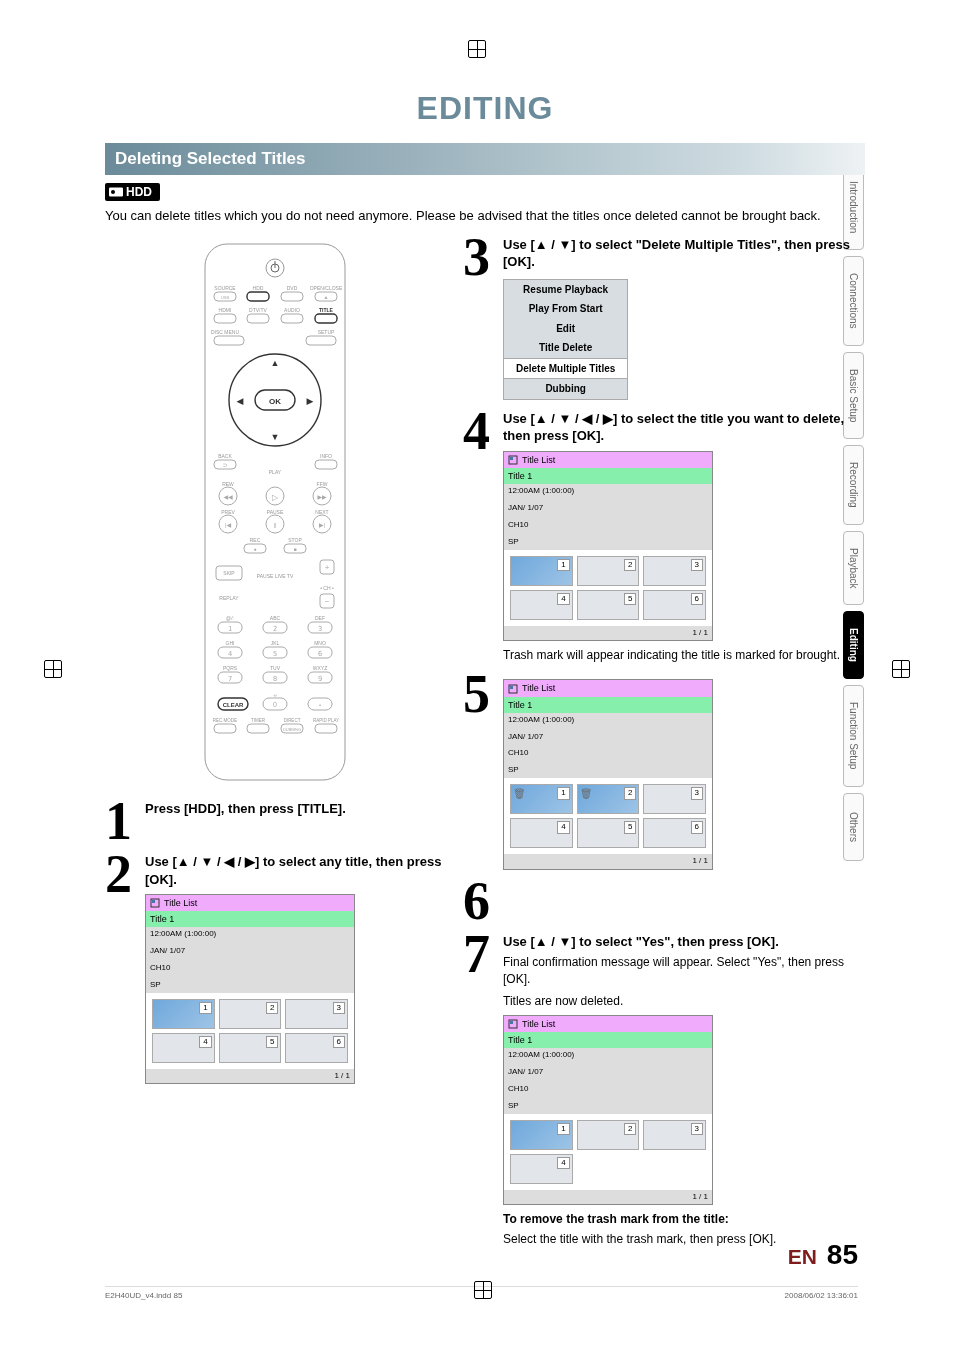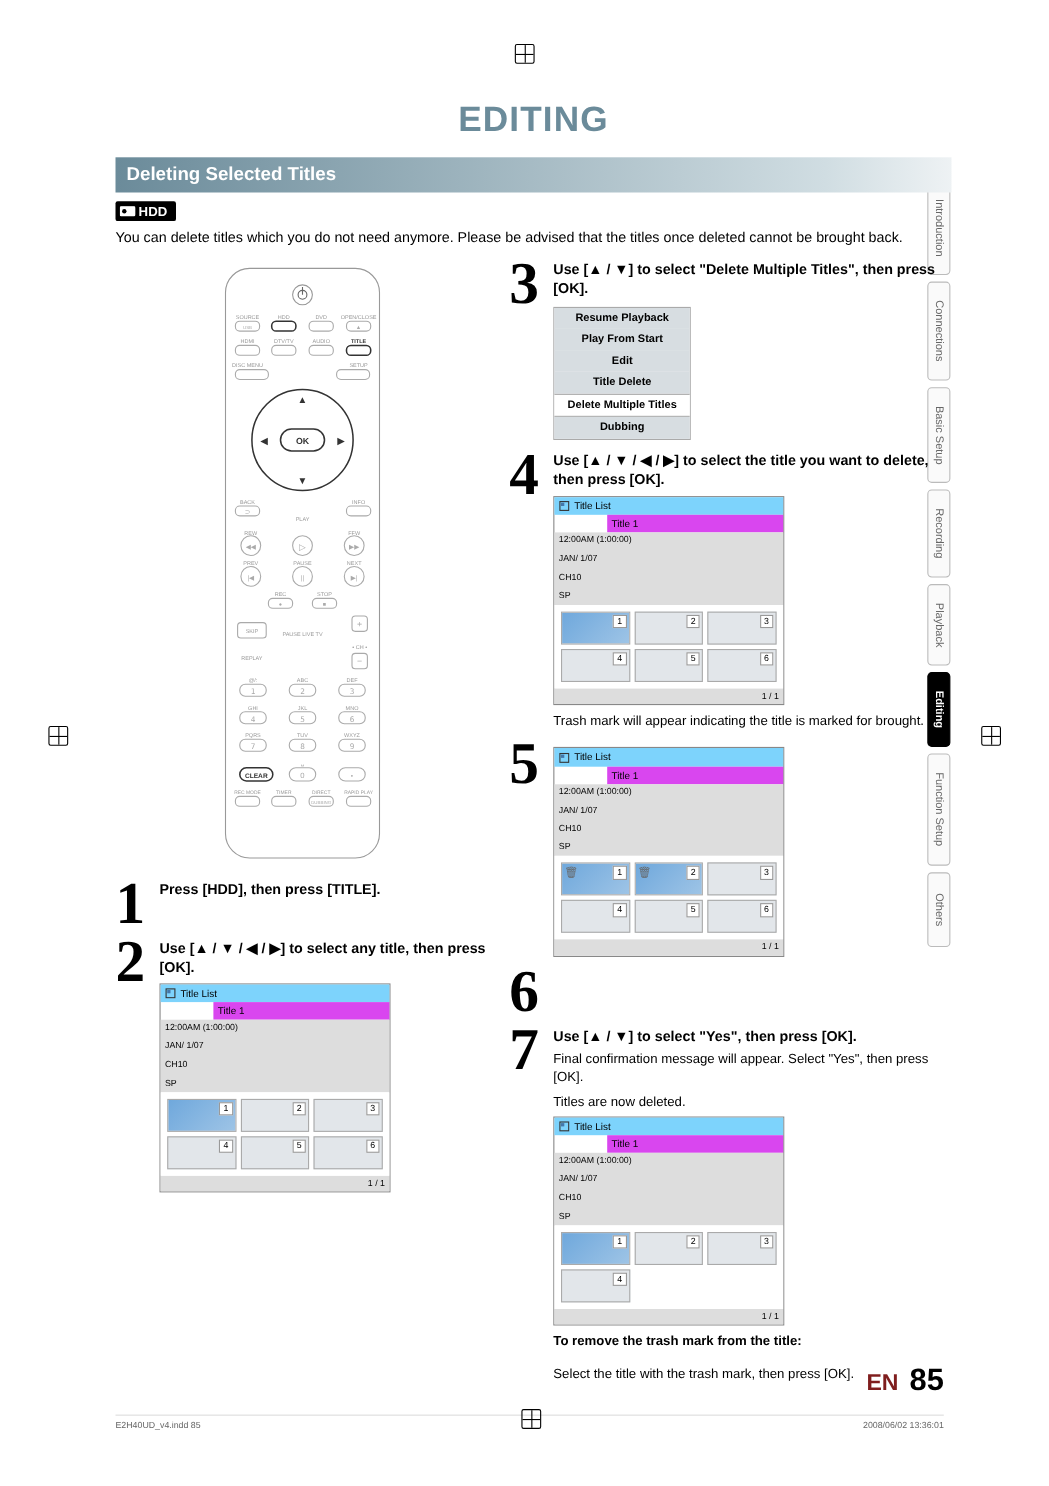--- a/index.html
+++ b/index.html
@@ -21,44 +21,44 @@
   .columns { display: flex; gap: 18px; }
   .col-left { width: 340px; }
   .col-right { width: 390px; }
   .remote { width: 150px; margin: 6px auto 18px auto; background: #fff; }
   .remote svg { display:block; margin: 0 auto; }
   .step { display:flex; gap:6px; margin-bottom:10px; }
   .step-num { font-size: 54px; font-weight: 900; line-height: 0.8; min-width: 34px; color:#000; font-family: Georgia, serif;}
   .step-body { flex:1; font-size:13px; line-height:1.35; }
   .step-title { font-weight:700; margin-bottom:4px; }
   .title-list { border:1px solid #888; background:#fff; width:210px; margin-top:6px; font-size:9px; }
-  .title-list-header { background:#7dd3fc; display:flex; align-items:center; padding:2px 4px; gap:4px;}
+  .title-list-header { background:#f0abfc; display:flex; align-items:center; padding:2px 4px; gap:4px;}
   .title-list-header svg { flex:none; }
-  .title-list-sub { background:#d946ef; padding:2px 4px;margin-left:48px; }
+  .title-list-sub { background:#86efac; padding:2px 4px; }
   .title-list-meta { background:#ddd; padding:2px 4px; display:flex; gap:6px; font-size:8px;flex-direction:column; }
   .title-list-grid { display:grid; grid-template-columns:repeat(3,1fr); gap:4px; padding:6px; background:#fff;}
   .thumb { background:#e2e6ea; border:1px solid #aaa; height:30px; position:relative; }
   .thumb.sel { background: linear-gradient(135deg,#6fa8dc,#9ec4e6); }
   .thumb .num { position:absolute; right:2px; top:2px; background:#fff; border:1px solid #999; font-size:8px; padding:0 3px;}
   .thumb .trash { position:absolute; left:2px; top:2px; font-size:10px; color:#666;}
   .title-list-footer { background:#ddd; padding:2px 4px; text-align:right; font-size:8px;}
   .menu-box { border:1px solid #aaa; display:inline-block; font-size:10px; font-weight:700; margin-top:4px;}
   .menu-box div { padding:3px 12px; text-align:center; background:#d7dde1; }
   .menu-box div.sel { background:#fff; border-top:1px solid #aaa; border-bottom:1px solid #aaa; }
   .small-note { font-size:12px; margin-top:6px; }
   .page-footer { position:absolute; bottom:80px; right:96px; display:flex; align-items:baseline; gap:10px;}
   .page-footer .lang { font-size:21px; font-weight:800; color:#7f1d1d;}
   .page-footer .pnum { font-size:28px; font-weight:800; color:#000;}
   .foot-meta { position:absolute; bottom:51px; left:105px; right:96px; display:flex; justify-content:space-between; font-size:8px; color:#666; border-top:1px solid #ddd; padding-top:4px;}
   
   .tabs { position:absolute; right: 90px; top: 164px; display:flex; flex-direction:column; gap:6px;}
   .tab { writing-mode: vertical-rl; font-size:10px; padding:16px 4px; border:1px solid #bbb; border-radius:4px; color:#666; background:#fafafa; min-height:68px; text-align:center;}
   .tab.active { background:#000; color:#fff; font-weight:700; border-color:#000;}
   .subnote { font-weight:700; font-size:12px; margin-top:6px; }
-  .subnote-body { font-size:12px; margin-top:13px;}
+  .subnote-body { font-size:12px; margin-top:3px;}
 </style>
 </head>
 <body>
 
 <div class="page">
   <span class="crosshair-top"><span class="crop-mark" style="position:relative;"></span></span>
   <span class="crosshair-left"><span class="crop-mark" style="position:relative;"></span></span>
   <span class="crosshair-right"><span class="crop-mark" style="position:relative;"></span></span>
 
   <div class="tabs">

